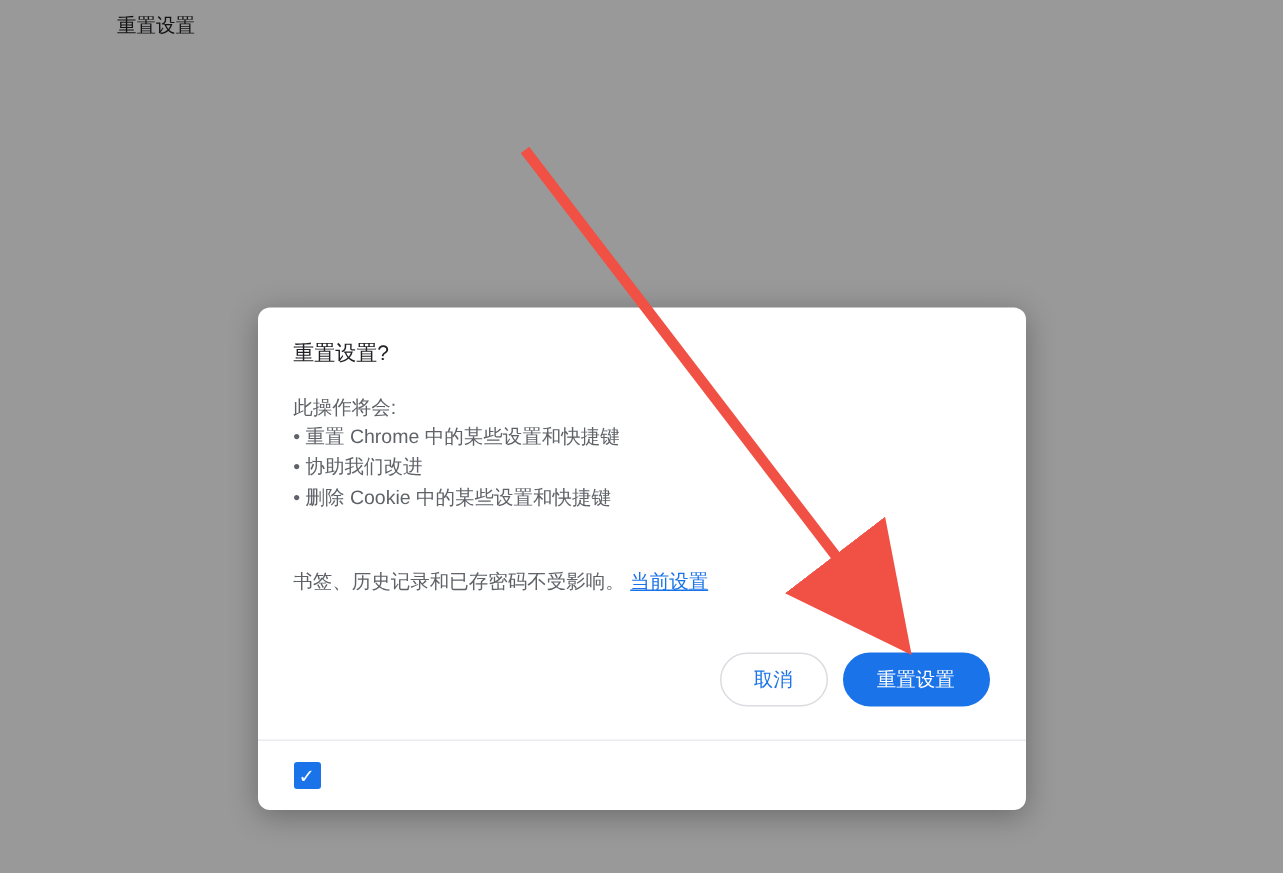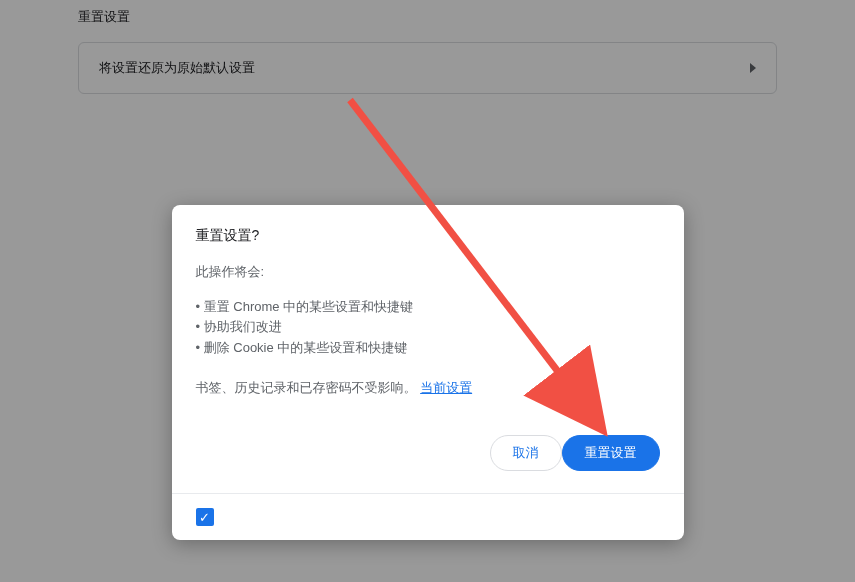--- a/index.html
+++ b/index.html
@@ -72,42 +72,42 @@
     }
     .dialog-title {
       font-size: 14px;
       color: #202124;
       font-weight: 500;
       margin-bottom: 18px;
     }
     .dialog-text {
       font-size: 13px;
       color: #5f6368;
-      margin-bottom: 16px;
     }
     .bullet-list {
-      margin-bottom: 20px;
+      margin-bottom: 36px;
     }
     .bullet-item {
       font-size: 13px;
       color: #5f6368;
       line-height: 1.6;
     }
     .dialog-note {
       font-size: 13px;
       color: #5f6368;
     }
     .dialog-link {
       color: #1a73e8;
       text-decoration: underline;
       cursor: pointer;
     }
     .dialog-actions {
       display: flex;
       justify-content: flex-end;
+      gap: 10px;
       padding: 18px 24px 22px;
     }
     .btn {
       font-size: 13px;
       padding: 8px 22px;
       border-radius: 18px;
       cursor: pointer;
       font-family: inherit;
     }
     .btn-secondary {
@@ -148,24 +148,20 @@
       position: absolute;
       pointer-events: none;
       z-index: 10;
     }
   </style>
 </head>
 <body>
 
 <div class="page-bg">
   <div class="section-header">重置设置</div>
-  <div class="settings-row">
-    <span class="settings-row-label">将设置还原为原始默认设置</span>
-    <span class="arrow-right"></span>
-  </div>
 </div>
 
 <div class="overlay">
   <div class="dialog">
     <div class="dialog-body">
       <div class="dialog-title">重置设置?</div>
       <div class="dialog-text">此操作将会:</div>
       <div class="bullet-list">
         <div class="bullet-item">• 重置 Chrome 中的某些设置和快捷键</div>
         <div class="bullet-item">• 协助我们改进</div>

